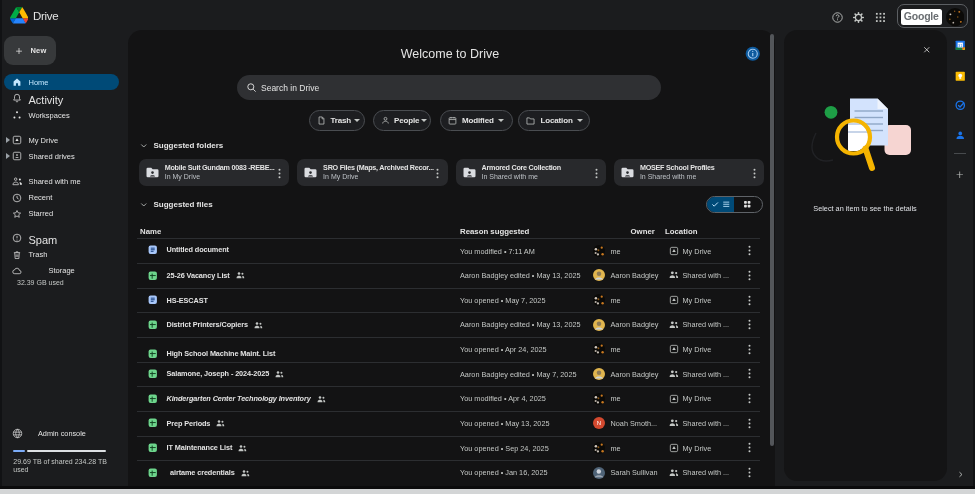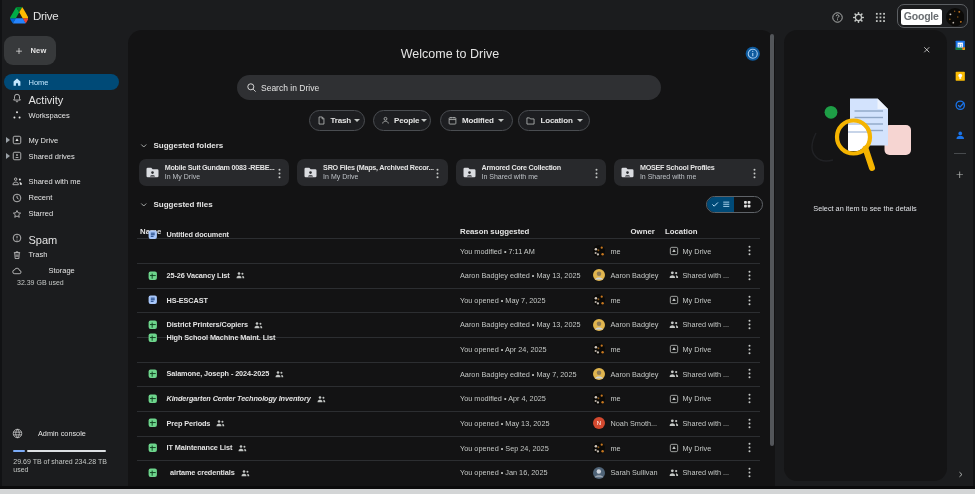--- a/index.html
+++ b/index.html
@@ -295,21 +295,21 @@
     <rect x="13.2" y="3" width="7.8" height="7.8" rx="2.2"></rect>
     <rect x="3" y="13.2" width="7.8" height="7.8" rx="2.2"></rect>
     <rect x="13.2" y="13.2" width="7.8" height="7.8" rx="2.2"></rect>
   </svg>
 
 <div class="abs txt" style="left:140px;top:226.5px;font-size:7.8px;font-weight:bold;">Name</div>
 <div class="abs txt" style="left:460px;top:226.5px;font-size:7.8px;font-weight:bold;">Reason suggested</div>
 <div class="abs txt" style="left:593.5px;top:226.5px;font-size:7.8px;font-weight:bold;padding-left:37px;">Owner</div>
 <div class="abs txt" style="left:665px;top:226.5px;font-size:7.8px;font-weight:bold;">Location</div>
 <div class="abs" style="left:137px;top:238.4px;width:623px;height:1px;background:#2c2e31;"></div>
-<div class="abs" style="left:147.5px;top:222px;height:24.64px;display:flex;align-items:center;font-size:7.3px;font-weight:bold;letter-spacing:-0.1px;color:#e3e3e3;white-space:nowrap;text-align:right;">
+<div class="abs" style="left:147.5px;top:237px;height:24.64px;display:flex;align-items:center;font-size:7.3px;font-weight:bold;letter-spacing:-0.1px;color:#e3e3e3;white-space:nowrap;text-align:right;">
     <span style="display:inline-flex;align-items:center;">
       <svg width="9.5" height="9.5" viewBox="0 0 24 24">
         <rect x="1.5" y="1.5" width="21" height="21" rx="5" fill="#a8c7fa"></rect>
         <g stroke="#062e6f" stroke-width="2.2">
           <line x1="7" y1="8" x2="17" y2="8"></line>
           <line x1="7" y1="12" x2="17" y2="12"></line>
           <line x1="7" y1="16" x2="14" y2="16"></line>
         </g>
       </svg>
     </span>
@@ -469,21 +469,21 @@
   </div>
 <div class="abs sec" style="left:682.5px;top:320.4px;font-size:7.3px;">Shared with ...</div>
 <div class="abs" style="left:748px;top:319.1px;">
     <svg width="3" height="11" viewBox="0 0 3 11" fill="#c4c7c5">
       <circle cx="1.5" cy="1.8" r="1"></circle>
       <circle cx="1.5" cy="5.5" r="1"></circle>
       <circle cx="1.5" cy="9.2" r="1"></circle>
     </svg>
   </div>
 <div class="abs" style="left:137px;top:337.0px;width:623px;height:1px;background:#2c2e31;"></div>
-<div class="abs" style="left:147.5px;top:333px;height:24.64px;display:flex;align-items:flex-start;font-size:7.3px;font-weight:bold;letter-spacing:-0.1px;color:#e3e3e3;white-space:nowrap;">
+<div class="abs" style="left:147.5px;top:341px;height:24.64px;display:flex;align-items:center;font-size:7.3px;font-weight:bold;letter-spacing:-0.1px;color:#e3e3e3;white-space:nowrap;">
     <span style="display:inline-flex;align-items:center;">
       <svg width="9.5" height="9.5" viewBox="0 0 24 24">
         <rect x="1.5" y="1.5" width="21" height="21" rx="5" fill="#6dd58c"></rect>
         <g stroke="#0d3b1d" stroke-width="2.3">
           <line x1="10.5" y1="6.5" x2="10.5" y2="19.5"></line>
           <line x1="5" y1="11.5" x2="19.5" y2="11.5"></line>
         </g>
       </svg>
     </span>
     <span style="margin-left:9.5px;">High School Machine Maint. List</span>

